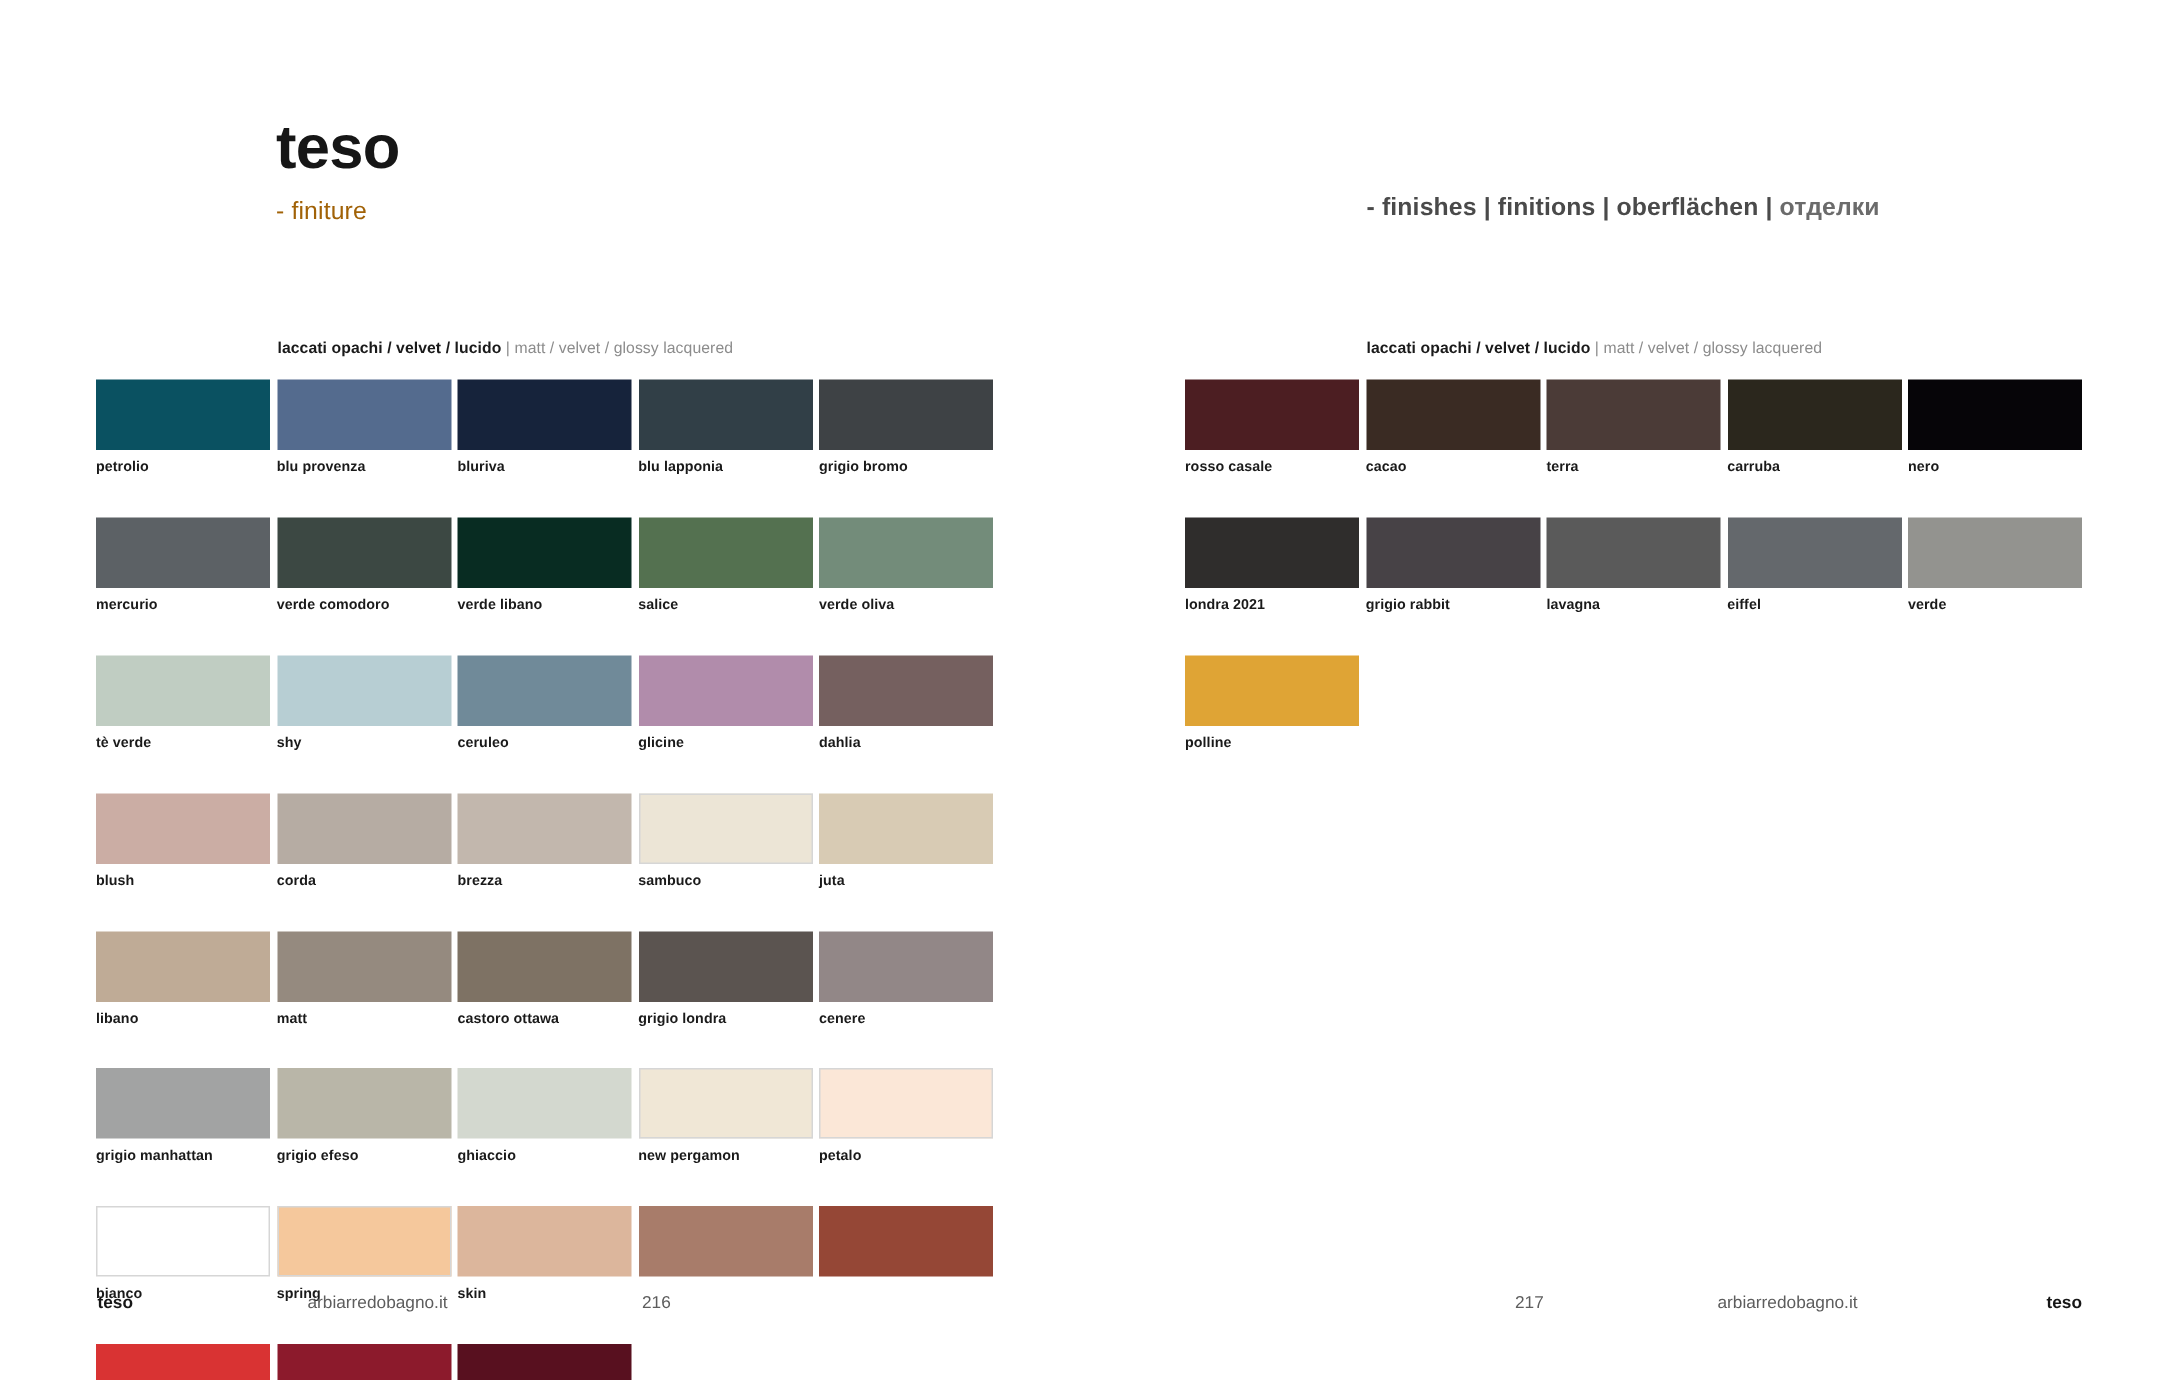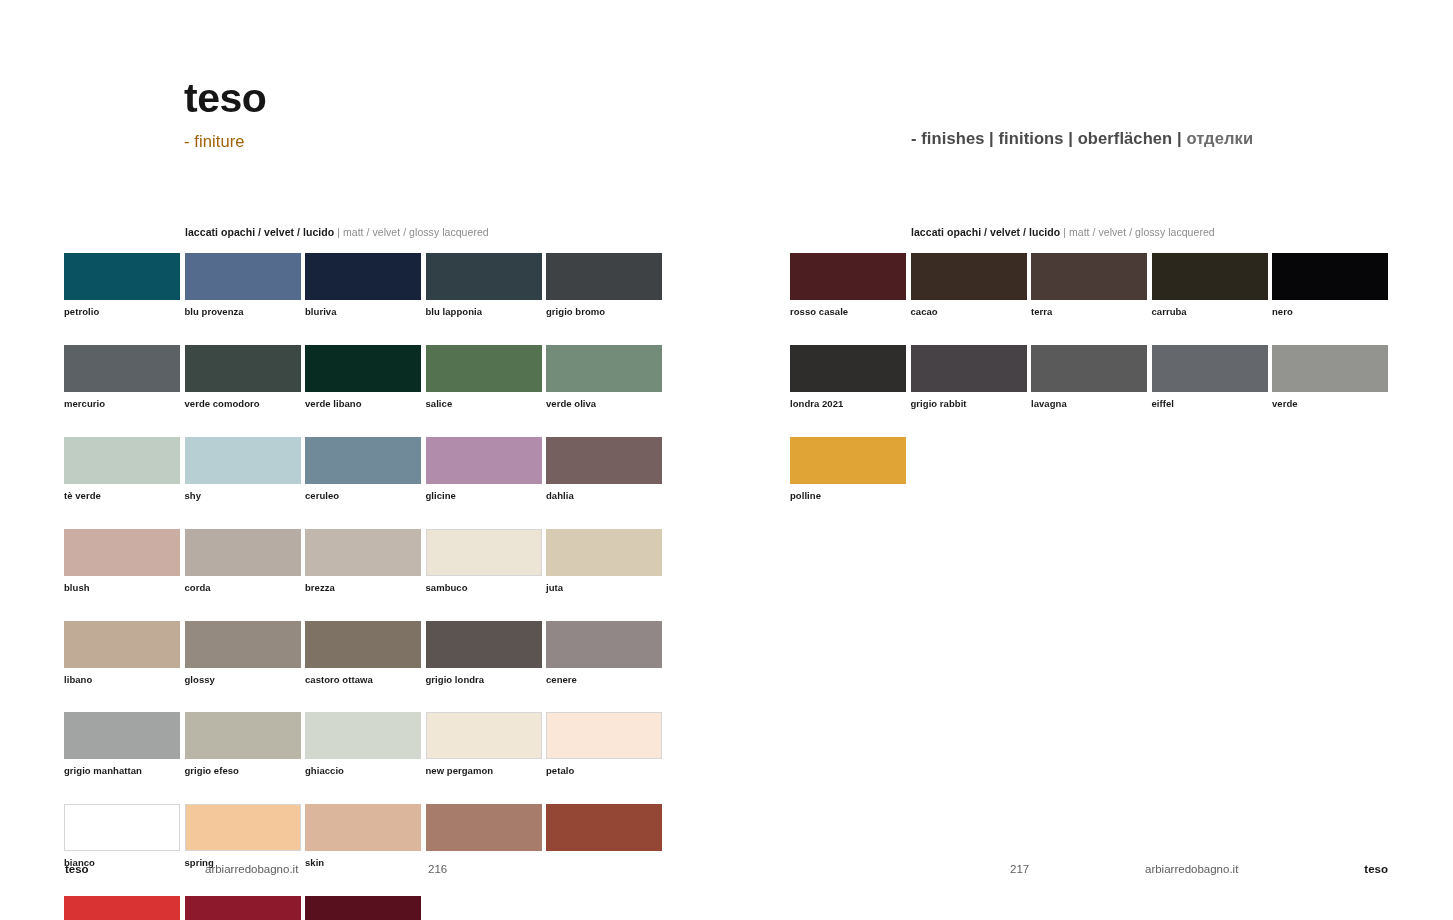--- a/index.html
+++ b/index.html
@@ -219,21 +219,21 @@
       <div class="swatch-cell">
         <div class="swatch-chip" style="background: rgb(216, 203, 180);"></div>
         <div class="swatch-label">juta</div>
       </div>
       <div class="swatch-cell">
         <div class="swatch-chip" style="background: rgb(191, 171, 150);"></div>
         <div class="swatch-label">libano</div>
       </div>
       <div class="swatch-cell">
         <div class="swatch-chip" style="background: rgb(149, 138, 127);"></div>
-        <div class="swatch-label">glossy</div>
+        <div class="swatch-label">matt</div>
       </div>
       <div class="swatch-cell">
         <div class="swatch-chip" style="background: rgb(126, 114, 100);"></div>
         <div class="swatch-label">castoro ottawa</div>
       </div>
       <div class="swatch-cell">
         <div class="swatch-chip" style="background: rgb(91, 84, 80);"></div>
         <div class="swatch-label">grigio londra</div>
       </div>
       <div class="swatch-cell">

